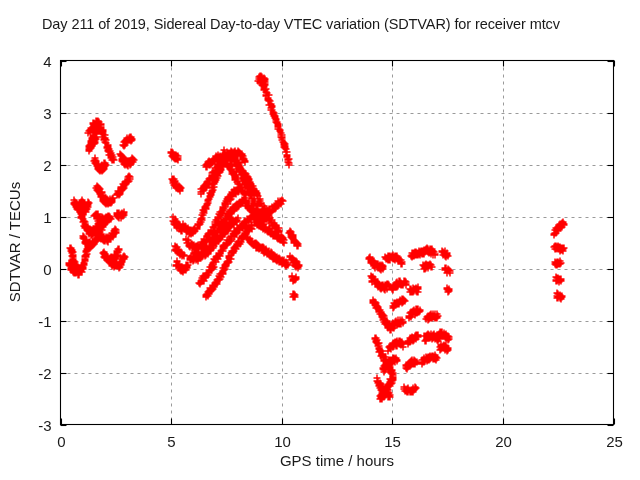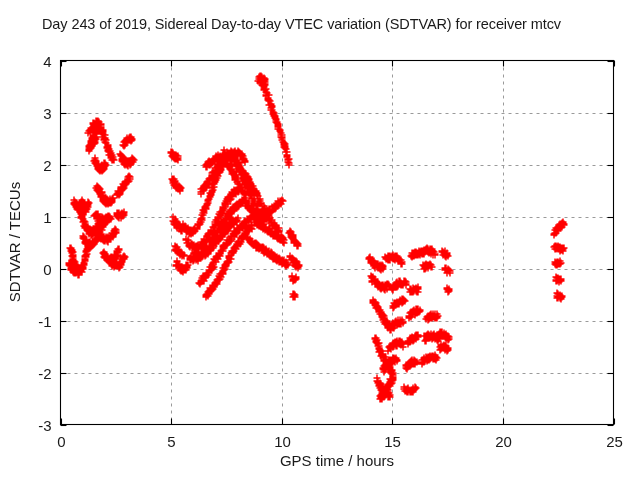--- a/index.html
+++ b/index.html
@@ -62,21 +62,21 @@
     stroke: #ff0000;
     stroke-width: 1.45;
     stroke-linecap: butt;
   }
 </style>
 </head>
 <body>
 
 <div id="page">
 
-  <div id="plot-title">Day 243 of 2019, Sidereal Day-to-day VTEC variation (SDTVAR) for receiver mtcv</div>
+  <div id="plot-title">Day 211 of 2019, Sidereal Day-to-day VTEC variation (SDTVAR) for receiver mtcv</div>
 
   <svg id="chart-svg" width="640" height="480" xmlns="http://www.w3.org/2000/svg">
     <g id="gridlines">
         <line x1="60.5" y1="373.5" x2="613.5" y2="373.5" class="gridline"></line>
         <line x1="60.5" y1="321.5" x2="613.5" y2="321.5" class="gridline"></line>
         <line x1="60.5" y1="269.5" x2="613.5" y2="269.5" class="gridline"></line>
         <line x1="60.5" y1="217.5" x2="613.5" y2="217.5" class="gridline"></line>
         <line x1="60.5" y1="165.5" x2="613.5" y2="165.5" class="gridline"></line>
         <line x1="60.5" y1="113.5" x2="613.5" y2="113.5" class="gridline"></line>
         <line x1="171.5" y1="60.5" x2="171.5" y2="424.5" class="gridline"></line>

